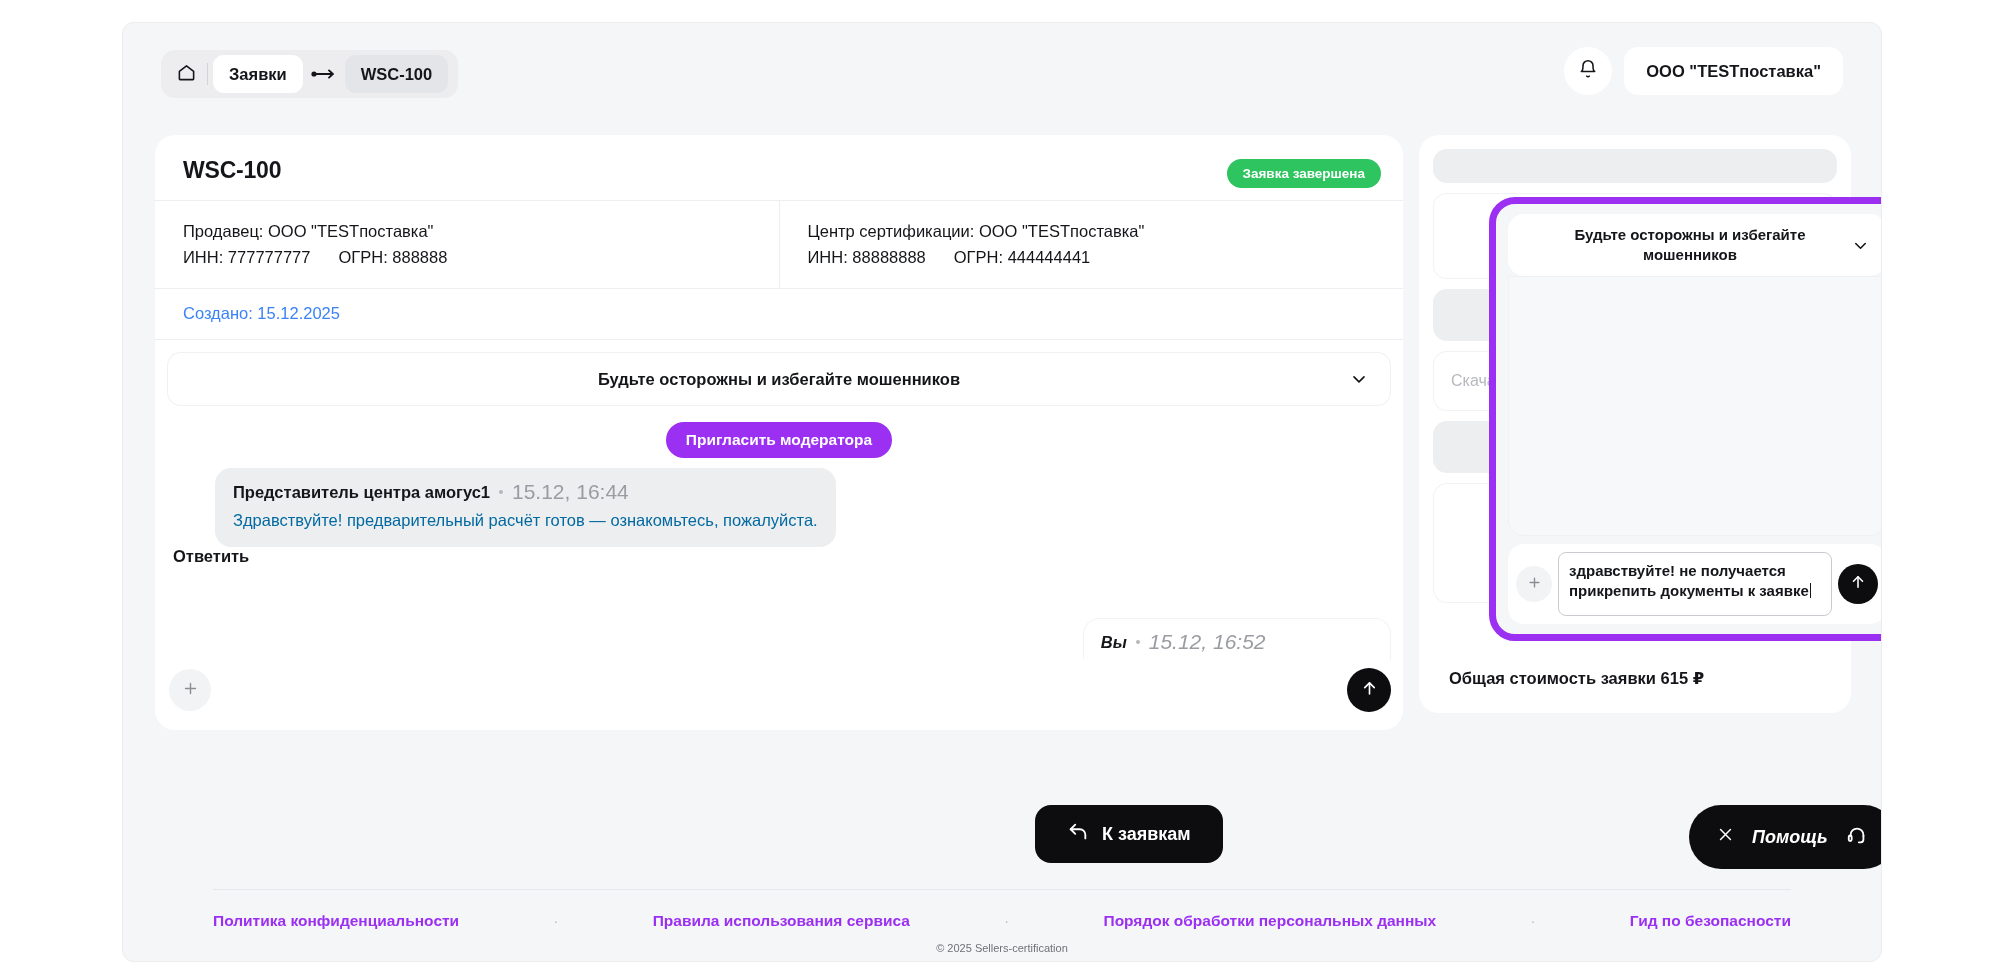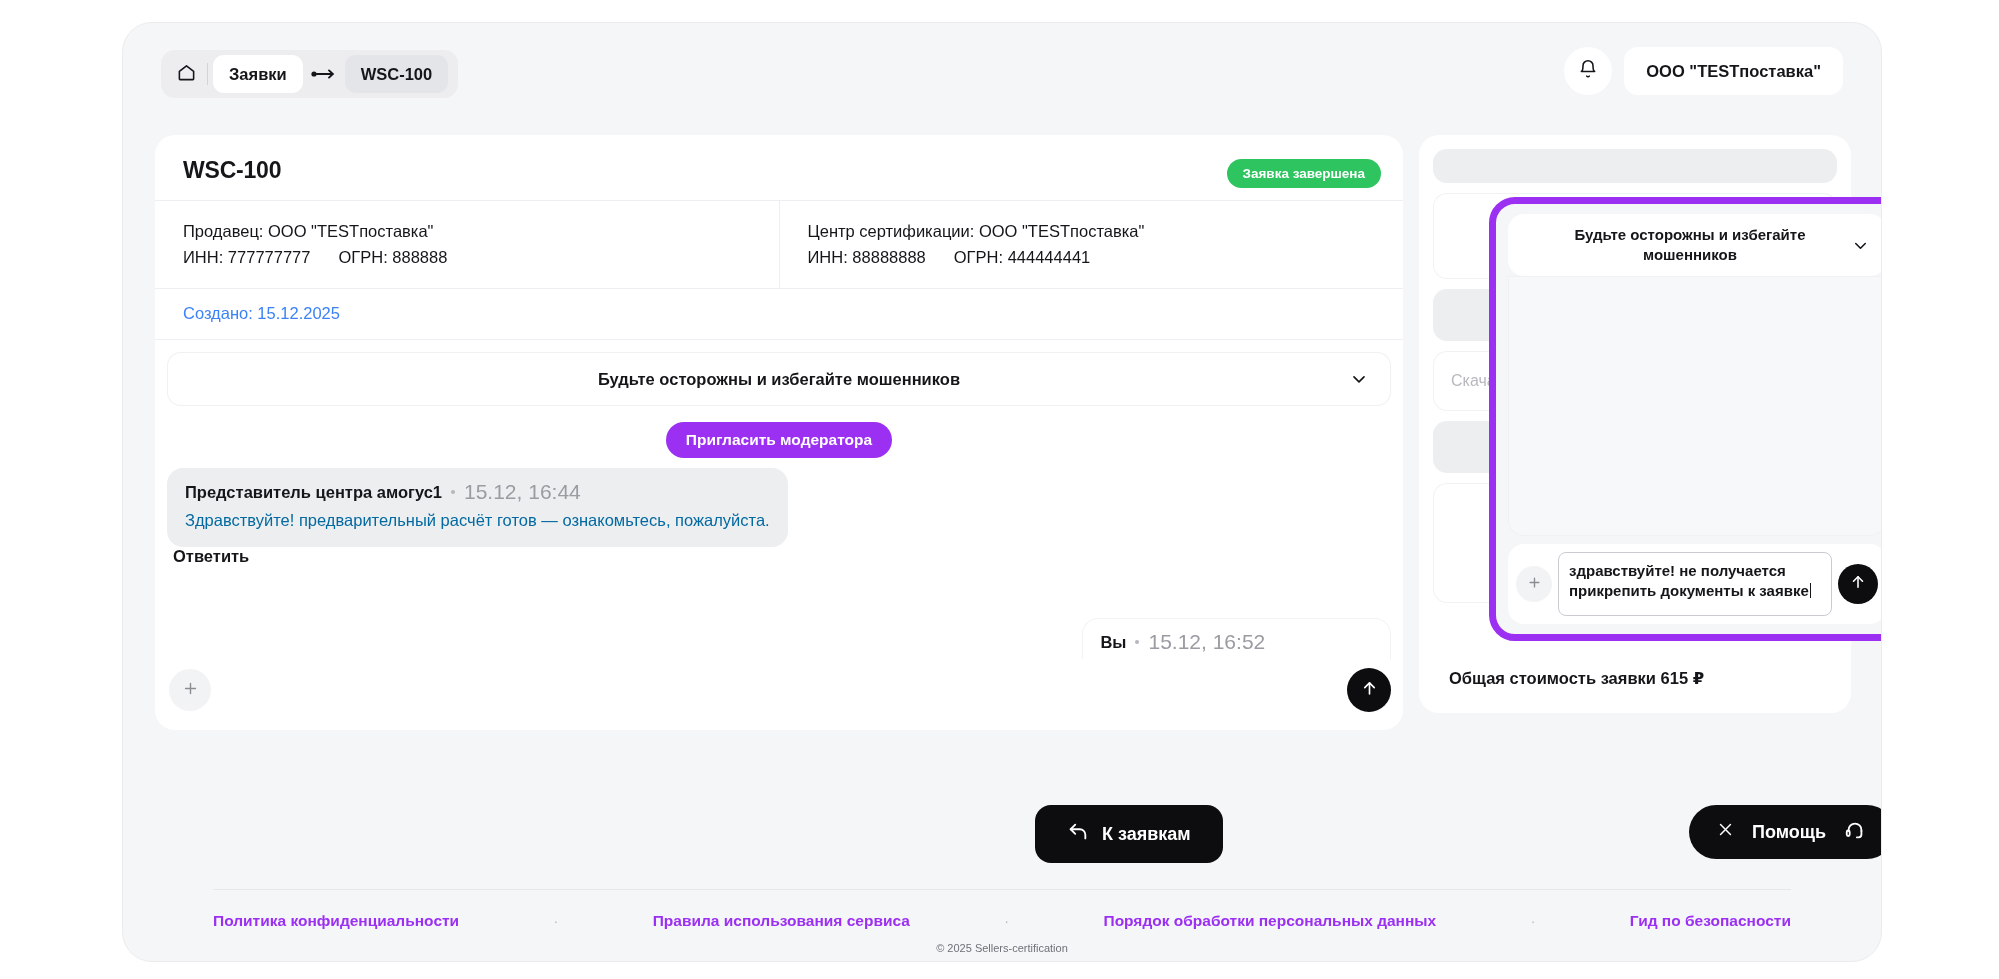--- a/index.html
+++ b/index.html
@@ -15,21 +15,21 @@
 
   
   #app-shell {
     position: absolute;
     left: 122px;
     top: 22px;
     width: 1760px;
     height: 940px;
     background: #f5f6f8;
     border: 1px solid #ececee;
-    border-radius: 30px;
+    border-radius: 12px;
     overflow: hidden;
     padding-left: 44px;
   }
 
   
   #topbar {
     position: absolute;
     left: 0; top: 0;
     width: 100%;
     height: 96px;
@@ -216,23 +216,24 @@
   .thread { padding: 0 12px 14px 12px; }
 
   .msg-row { display: flex; }
   .msg-row.left  { justify-content: flex-start; }
   .msg-row.right { justify-content: flex-end; }
 
   .bubble {
     max-width: 640px;
     border-radius: 16px;
     padding: 12px 18px 14px 18px;
+    margin-left: 48px;
   }
   .bubble.incoming { background: #eceef0; }
-  .bubble.outgoing { background: #ffffff; box-shadow: 0 0 0 1px #f2f3f5 inset; }
+  .bubble.outgoing { background: #ffffff; box-shadow: 0 0 0 1px #f2f3f5 inset; font-style: italic; }
 
   .bubble-meta {
     display: flex;
     align-items: center;
     gap: 9px;
     margin-bottom: 5px;
   }
   .bubble-author {
     font-size: 16.5px;
     font-weight: 700;
@@ -493,33 +494,34 @@
     padding: 0 32px;
     font-size: 18px;
     font-weight: 700;
     font-family: inherit;
     cursor: pointer;
   }
   #help-btn {
     position: absolute;
     left: 1566px;
     top: 782px;
-    height: 54px;
+    height: 64px;
     background: #0d0d0f;
     color: #ffffff;
     border: none;
     border-radius: 999px;
     display: flex;
     align-items: center;
     gap: 18px;
     padding: 0 28px;
     font-size: 18px;
     font-weight: 700;
     font-family: inherit;
     cursor: pointer;
+    font-style: italic;
   }
 
   
   #footer {
     position: absolute;
     left: 90px;
     right: 90px;
     top: 866px;
     border-top: 1px solid #e6e7ea;
     padding-top: 22px;

